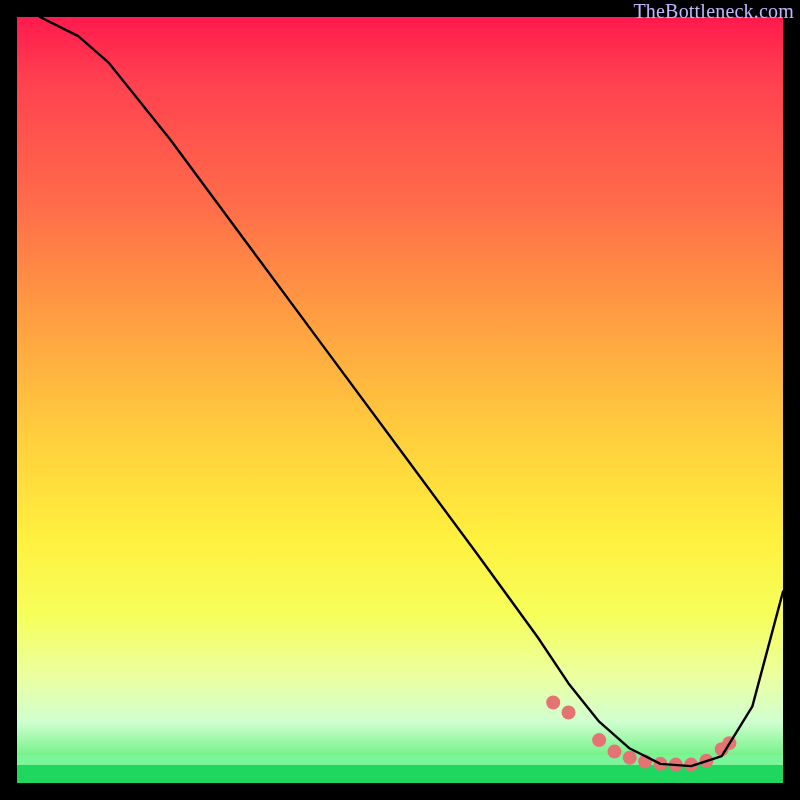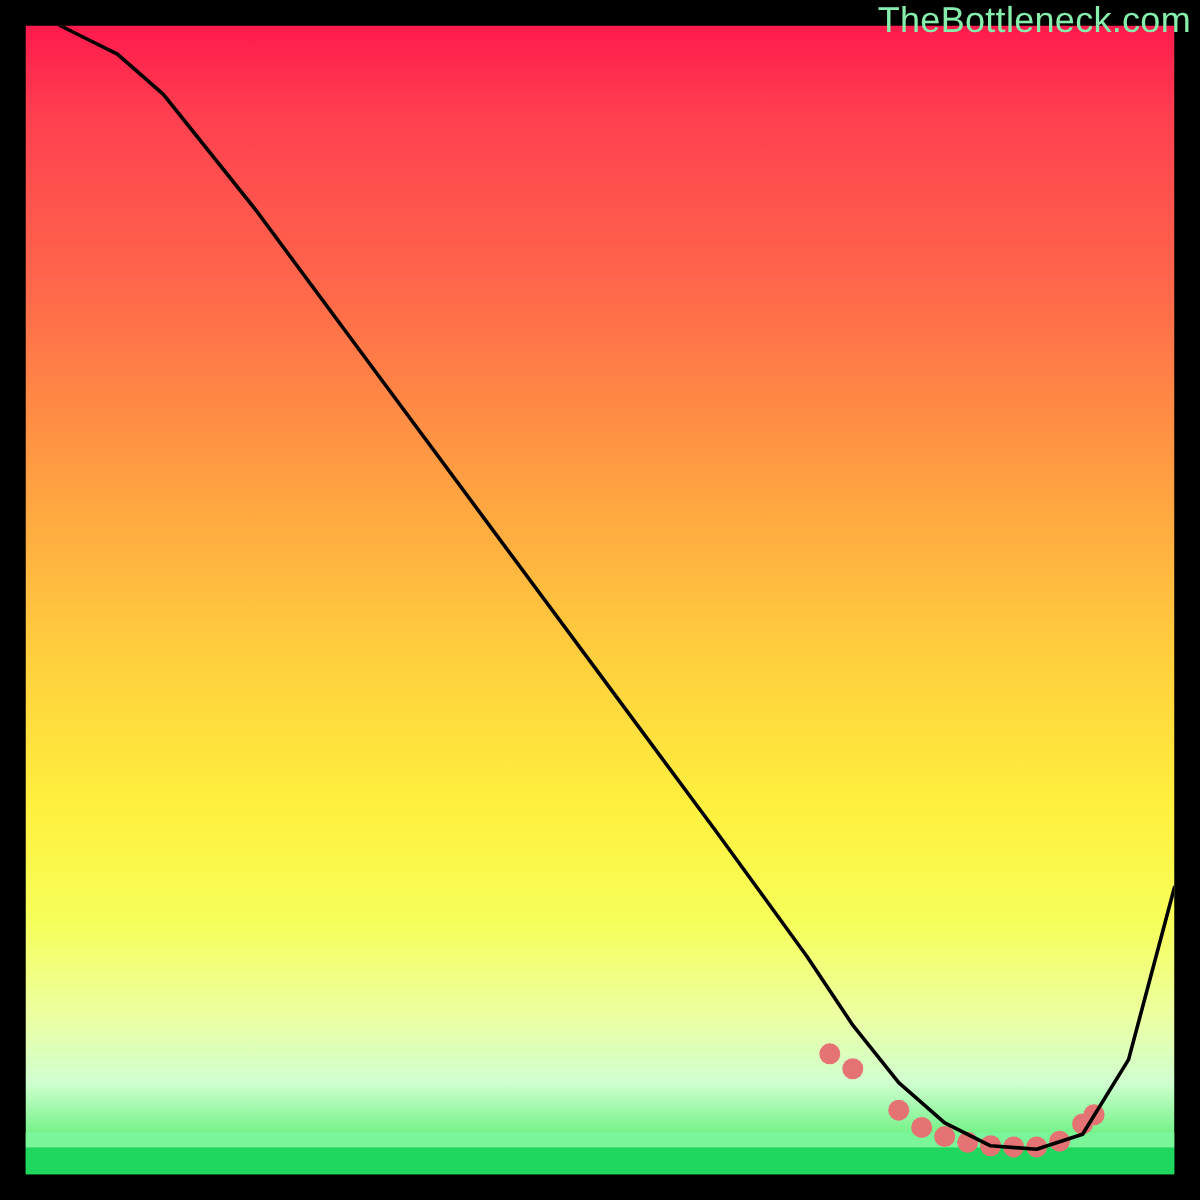--- a/index.html
+++ b/index.html
@@ -43,24 +43,24 @@
     left: 0; bottom: 18px; width: 100%; height: 10px;
     background: #7af59a;
   }
   .svg-layer {
     position: absolute;
     left: 0; top: 0; width: 100%; height: 100%;
   }
   .watermark {
     position: absolute;
     top: 0; right: 6px;
-    font-family: Liberation Sans, sans-serif;
-    font-size: 24px;
+    font-family: Liberation Serif, serif;
+    font-size: 20px;
     font-weight: 500;
-    color: #86efac;
+    color: #c4b5fd;
     letter-spacing: 0.2px;
   }
 </style>
 </head>
 <body>
 
 <div class="frame">
   <div class="plot">
     <div class="gradient-bg"></div>
     <div class="lighter-green"></div>

